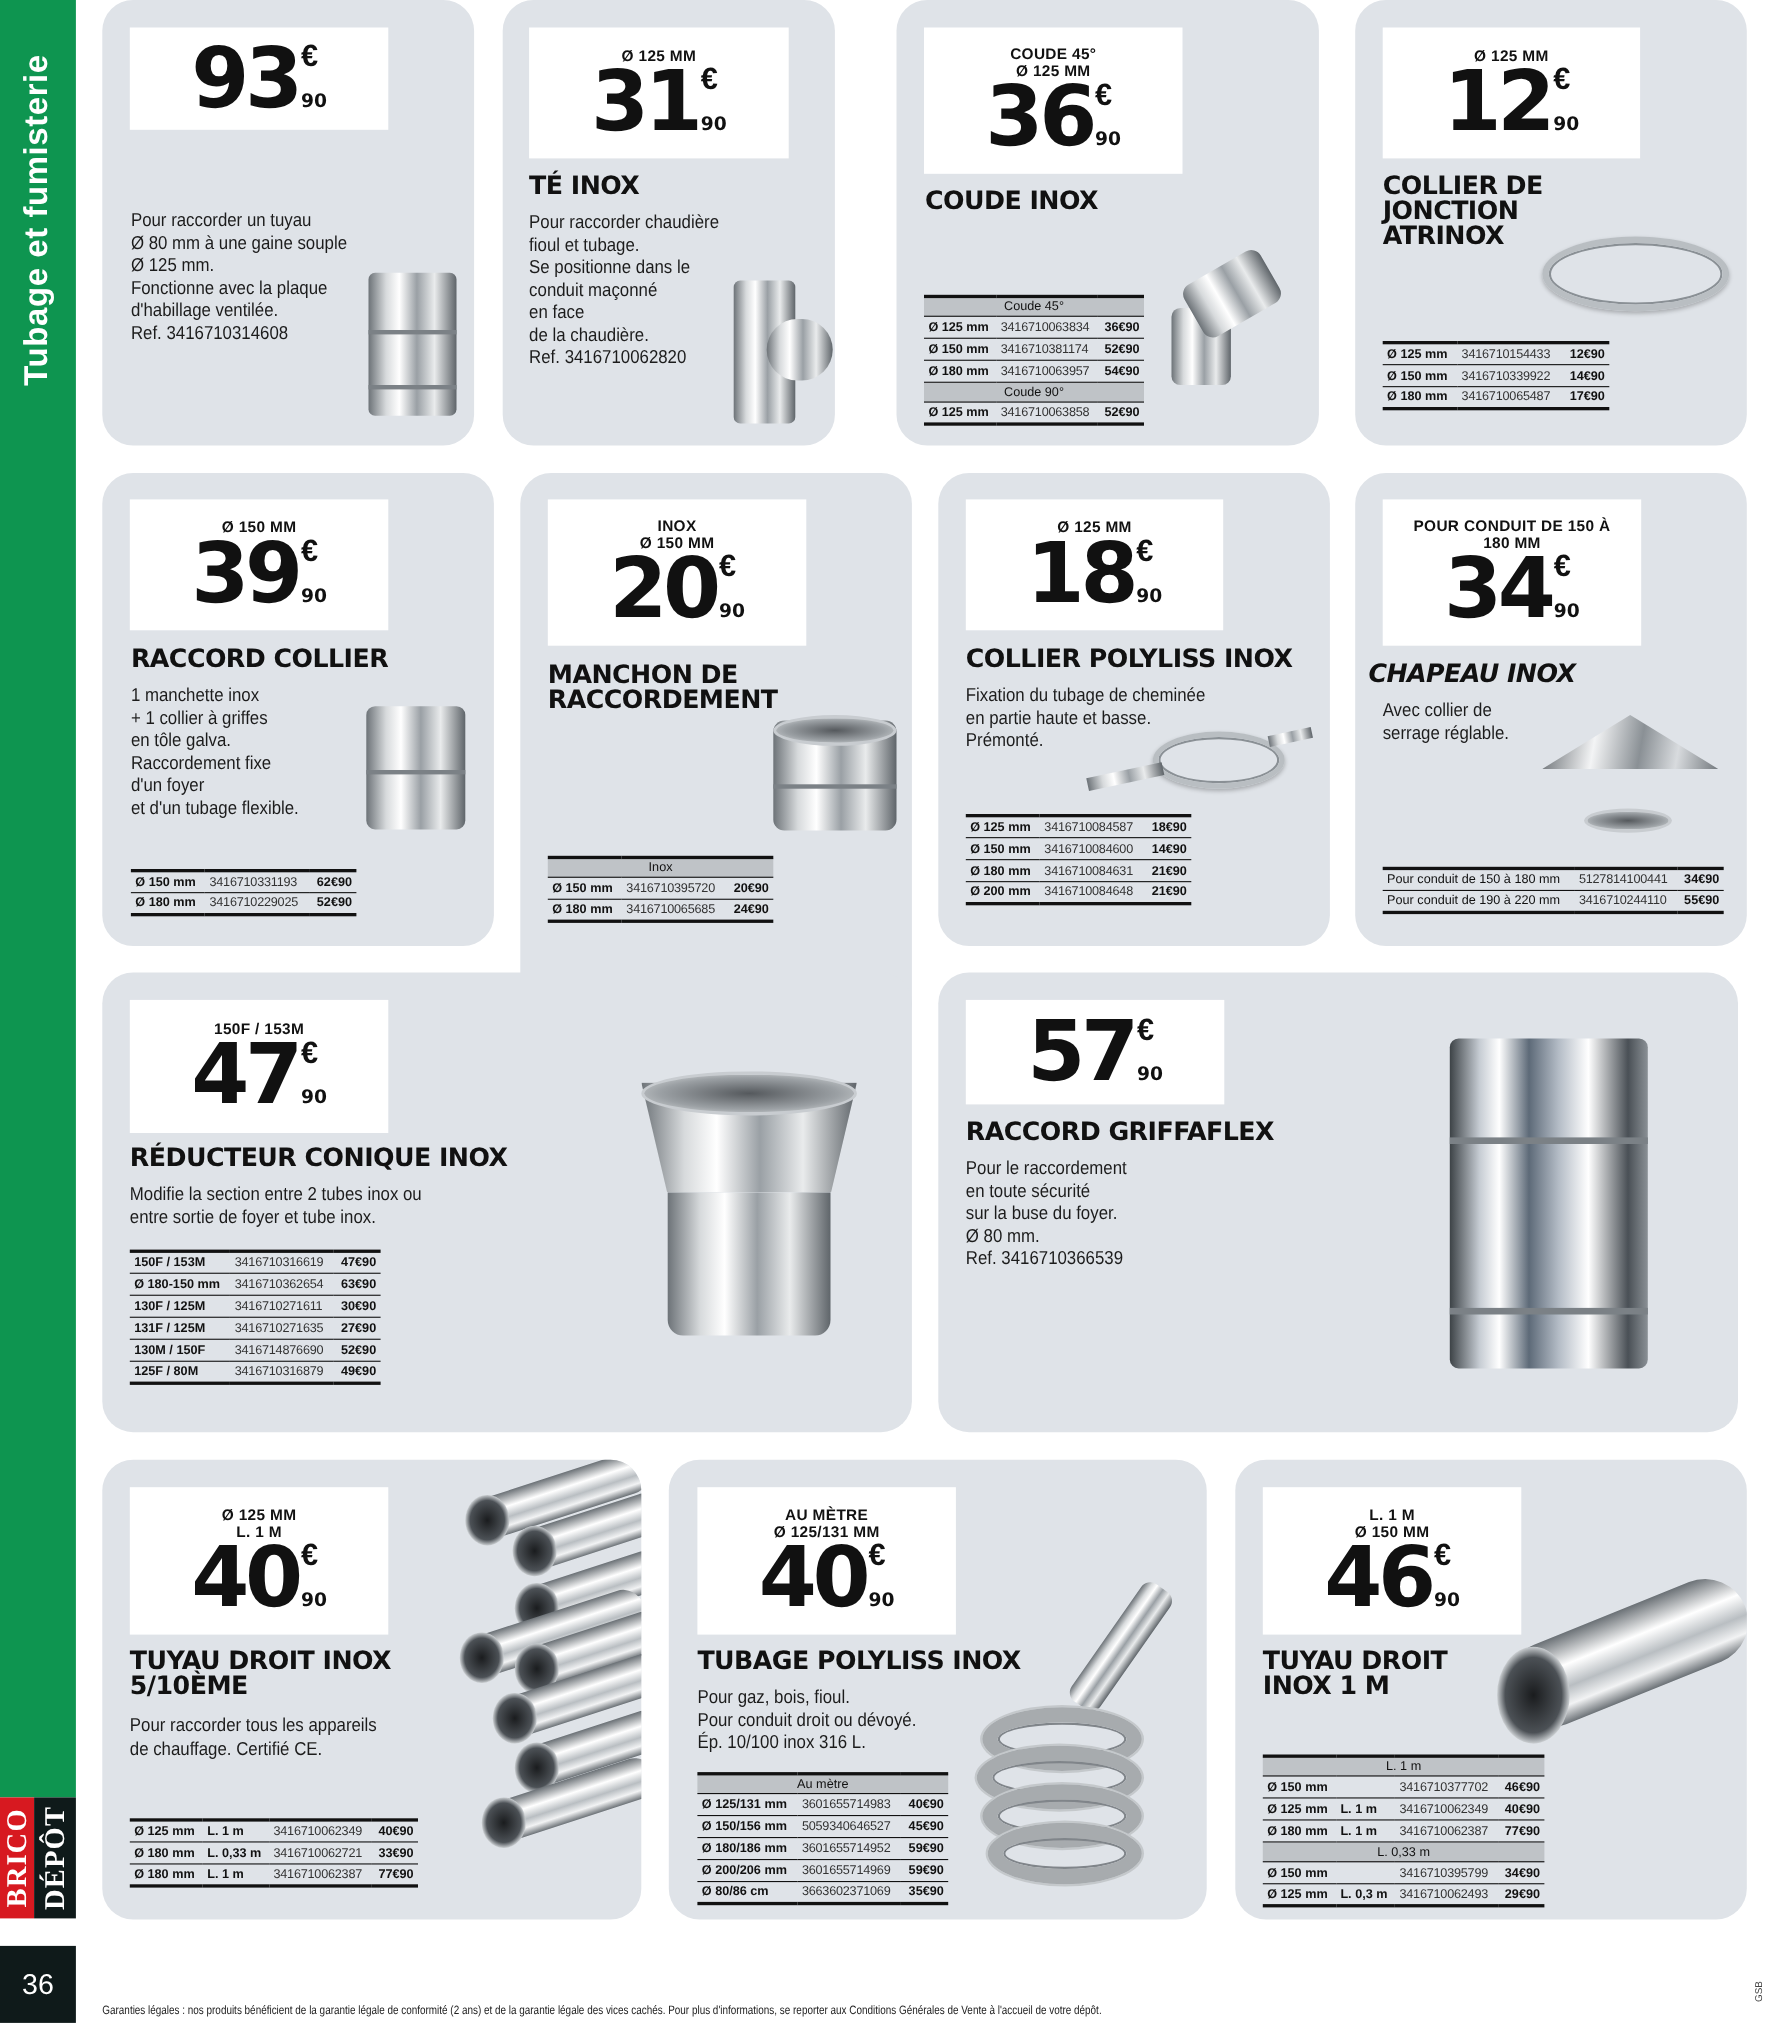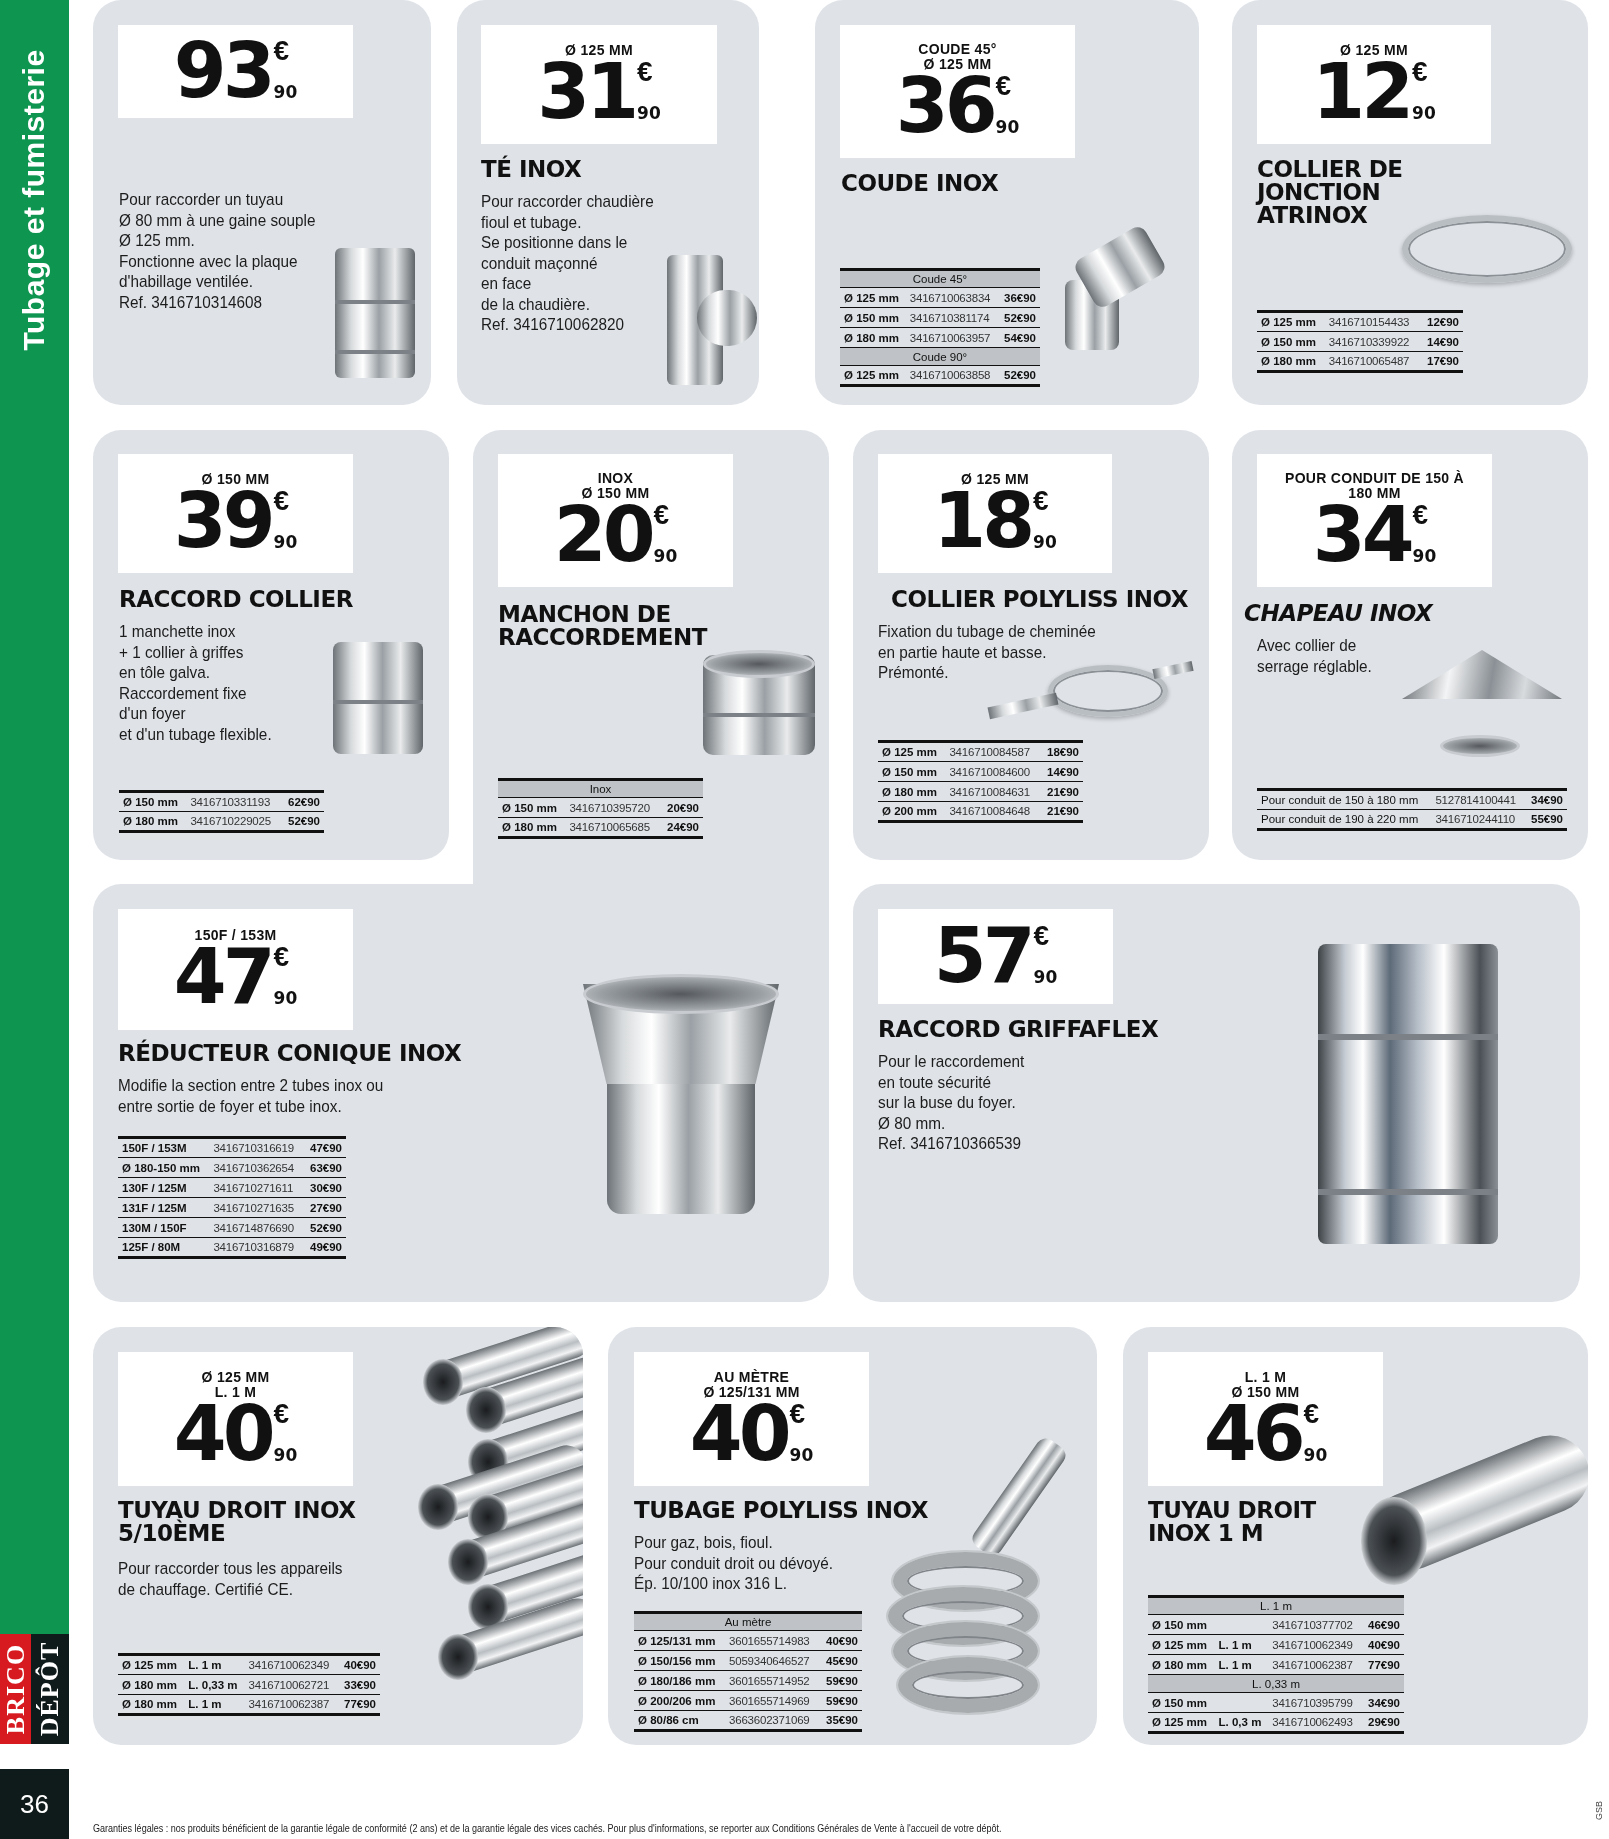--- a/index.html
+++ b/index.html
@@ -283,21 +283,21 @@
   <div class="price-box" style="left:25px;top:24px;width:234px;height:119px;">
     <div class="price-label">Ø 125 MM</div>
     <div class="price">
       <span class="int">18</span>
       <span class="side">
           <span class="cur">€</span>
           <span class="cents">90</span>
         </span>
     </div>
   </div>
-  <div class="title" style="left:25px;top:158px;width:330px;margin-left:13px;">COLLIER POLYLISS INOX</div>
+  <div class="title" style="left:25px;top:158px;width:330px;">COLLIER POLYLISS INOX</div>
   <div class="desc" style="left:25px;top:192px;width:280px;">Fixation du tubage de cheminée
 en partie haute et basse.
 Prémonté.</div>
   <div>
     <div class="ring" style="left:195px;top:235px;width:120px;height:52px;border-width:5px;"></div>
     <div class="metal" style="left:135px;top:270px;width:70px;height:12px;transform:rotate(-12deg);"></div>
     <div class="metal" style="left:300px;top:235px;width:40px;height:10px;transform:rotate(-12deg);"></div>
   </div>
   <table class="spec" style="left:25px;top:310px;width:205px;">
     <tbody>

